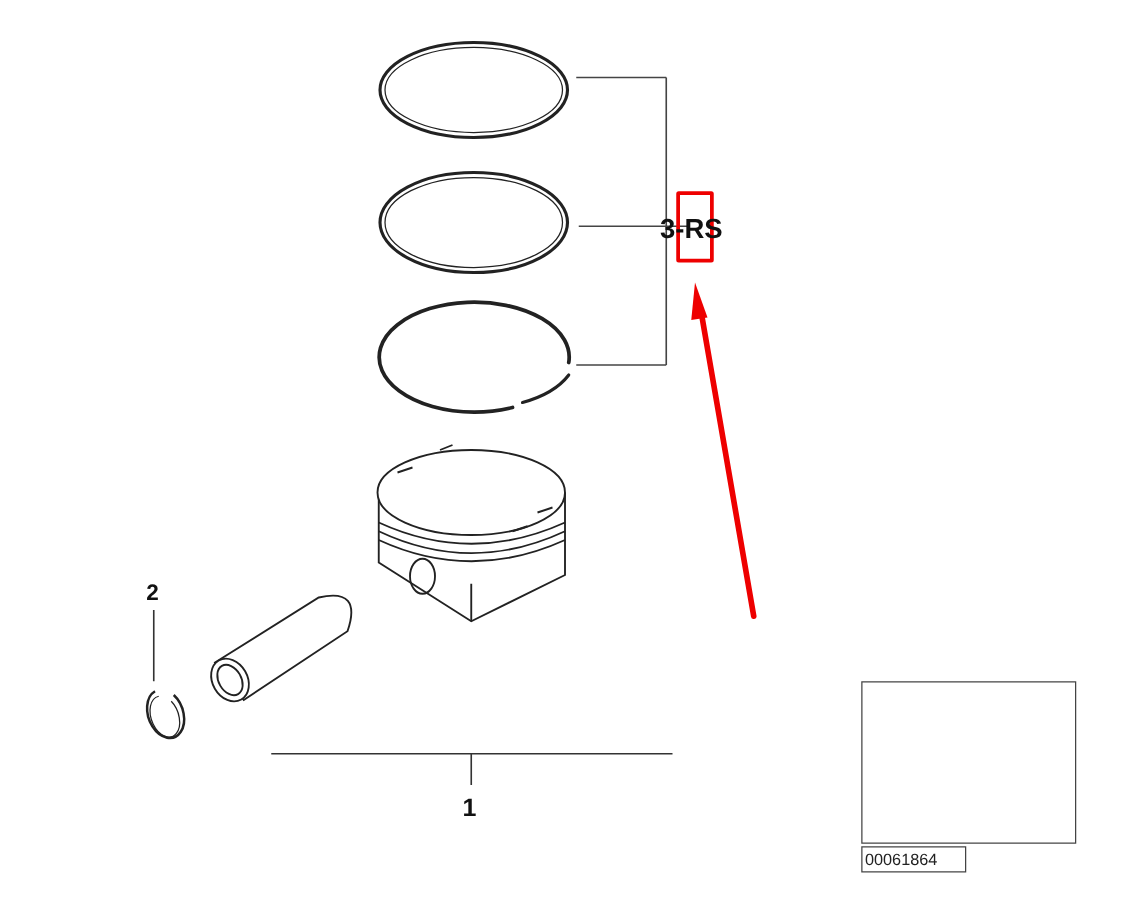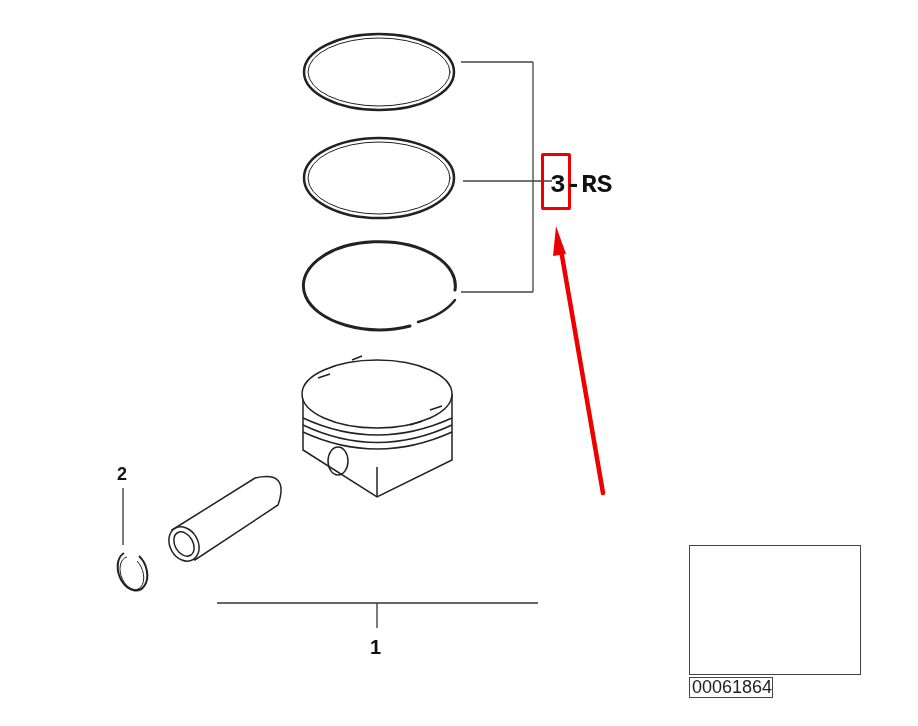--- a/index.html
+++ b/index.html
@@ -1,24 +1,24 @@
 <!DOCTYPE html>
 <html><head>
   <meta charset="utf-8">
   <style>
     html, body { margin: 0; padding: 0; background: #ffffff; }
     body { width: 918px; height: 726px; position: relative; overflow: hidden; font-family: "Liberation Sans", sans-serif; }
     #diagram { position: absolute; left: 0; top: 0; width: 918px; height: 726px; }
     .label { position: absolute; font-family: "Liberation Sans", sans-serif; font-weight: bold; color: #111; }
-    .callout-3 { left: 550px; top: 170px; font-size: 26px; letter-spacing: 0px; font-family: Liberation Mono, monospace; }
+    .callout-3 { left: 528px; top: 170px; font-size: 22px; letter-spacing: 0px; }
     .callout-2 { left: 117px; top: 464px; font-size: 18px; }
     .callout-1 { left: 370px; top: 636px; font-size: 20px; }
     .highlight-box { position: absolute; left: 541px; top: 153px; width: 30px; height: 57px; border: 3px solid #ee0000; border-radius: 2px; box-sizing: border-box; }
     .thumb { position: absolute; left: 689px; top: 545px; width: 172px; height: 130px; border: 1px solid #444; box-sizing: border-box; background: #fff; }
-    .thumb-id { position: absolute; left: 689px; top: 677px; width: 84px; height: 21px; border: 1px solid #444; box-sizing: border-box; font-size: 18px; line-height: 19px; padding-left: 2px; color: #222; font-family: "Liberation Sans", sans-serif; background:#fff; }
+    .thumb-id { position: absolute; left: 689px; top: 677px; width: 84px; height: 21px; border: 1px solid #444; box-sizing: border-box; font-size: 13px; line-height: 19px; padding-left: 2px; color: #222; font-family: "Liberation Sans", sans-serif; background:#fff; }
   </style>
 </head>
 <body>
 
 <svg id="diagram" viewBox="0 0 918 726" xmlns="http://www.w3.org/2000/svg">
 
   <g fill="none" stroke="#222" stroke-linecap="round">
     <g>
       <ellipse cx="379" cy="72" rx="75" ry="38" stroke-width="2.5"></ellipse>
       <ellipse cx="379" cy="72" rx="71" ry="34" stroke-width="1"></ellipse>

